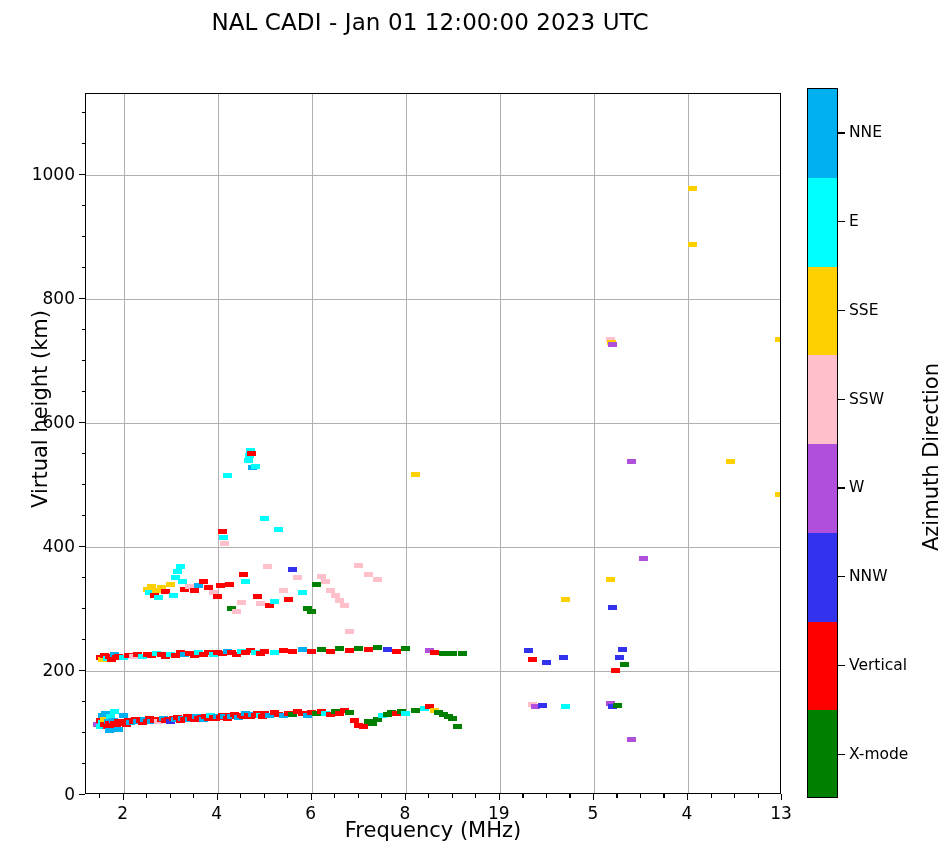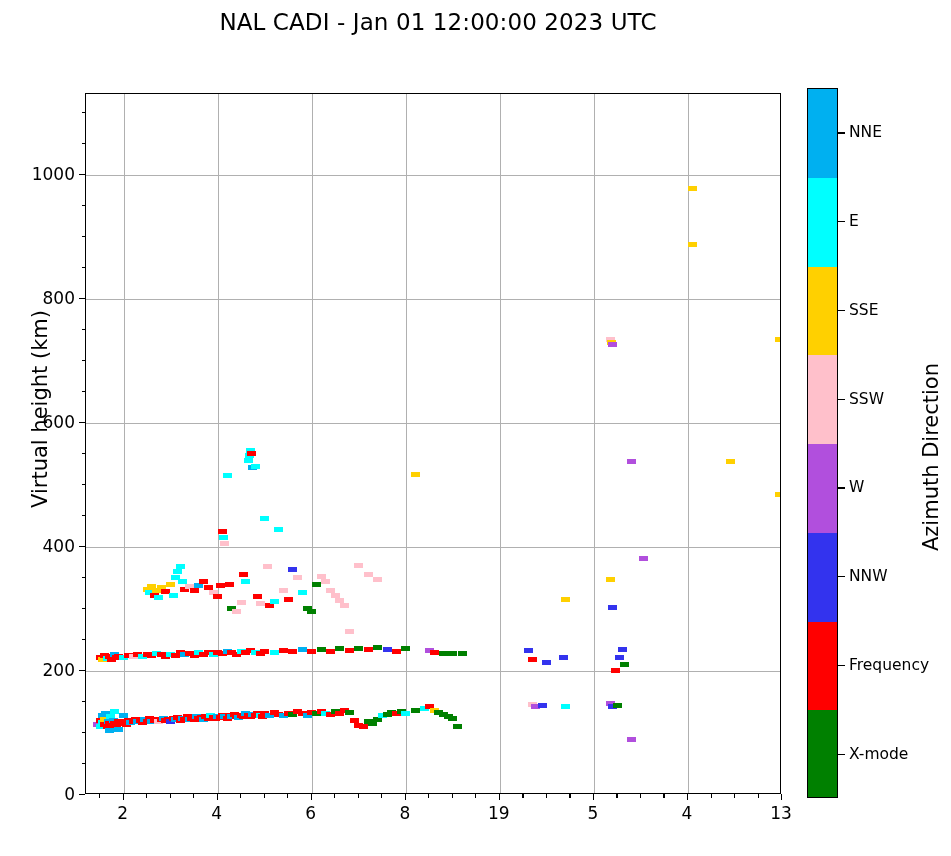--- a/index.html
+++ b/index.html
@@ -3,21 +3,21 @@
 <meta charset="utf-8">
 <style>
   html,body{margin:0;padding:0;background:#ffffff;}
   body{width:951px;height:856px;position:relative;
        font-family:"DejaVu Sans","Liberation Sans",sans-serif;
        -webkit-font-smoothing:antialiased;overflow:hidden;}
 
   #figure{position:absolute;left:0;top:0;width:951px;height:856px;}
 
   
-  #title{position:absolute;left:8px;top:9px;width:860px;text-align:center;
+  #title{position:absolute;left:0;top:9px;width:860px;text-align:center;
          font-size:23px;color:#000;letter-spacing:.1px;white-space:nowrap;}
 
   
   #axes{position:absolute;left:85px;top:93px;width:696px;height:701px;
         border:1.6px solid #000;box-sizing:border-box;background:#fff;}
   #plotclip{position:absolute;left:0;top:0;width:100%;height:100%;overflow:hidden;}
 
   .gl{position:absolute;background:#b0b0b0;}
   .gl.v{width:1px;top:0;bottom:0;}
   .gl.h{height:1px;left:0;right:0;}
@@ -414,20 +414,21 @@
       <div class="tick ymaj" style="left: 79px; top: 545.9px;"></div>
       <div class="tlab y" style="left: -3px; width: 78px; top: 545.9px;">400</div>
       <div class="tick ymaj" style="left: 79px; top: 421.8px;"></div>
       <div class="tlab y" style="left: -3px; width: 78px; top: 421.8px;">600</div>
       <div class="tick ymaj" style="left: 79px; top: 297.7px;"></div>
       <div class="tlab y" style="left: -3px; width: 78px; top: 297.7px;">800</div>
       <div class="tick ymaj" style="left: 79px; top: 173.6px;"></div>
       <div class="tlab y" style="left: -3px; width: 78px; top: 173.6px;">1000</div>
     </div>
 
+  <div id="xtitle">Frequency (MHz)</div>
   <div id="ytitle">Virtual height (km)</div>
 
   <div id="cbar">
       <div class="cseg" style="top: 0px; height: 89.35px; background: rgb(0, 176, 240);"></div>
       <div class="cseg" style="top: 88.75px; height: 89.35px; background: rgb(0, 255, 255);"></div>
       <div class="cseg" style="top: 177.5px; height: 89.35px; background: rgb(255, 208, 0);"></div>
       <div class="cseg" style="top: 266.25px; height: 89.35px; background: rgb(255, 192, 203);"></div>
       <div class="cseg" style="top: 355px; height: 89.35px; background: rgb(177, 79, 221);"></div>
       <div class="cseg" style="top: 443.75px; height: 89.35px; background: rgb(51, 51, 238);"></div>
       <div class="cseg" style="top: 532.5px; height: 89.35px; background: rgb(255, 0, 0);"></div>
@@ -440,19 +441,19 @@
       <div class="clab" style="top: 221.1px;">E</div>
       <div class="ctick" style="top: 309.9px;"></div>
       <div class="clab" style="top: 309.9px;">SSE</div>
       <div class="ctick" style="top: 398.6px;"></div>
       <div class="clab" style="top: 398.6px;">SSW</div>
       <div class="ctick" style="top: 487.4px;"></div>
       <div class="clab" style="top: 487.4px;">W</div>
       <div class="ctick" style="top: 576.1px;"></div>
       <div class="clab" style="top: 576.1px;">NNW</div>
       <div class="ctick" style="top: 664.9px;"></div>
-      <div class="clab" style="top: 664.9px;">Frequency</div>
+      <div class="clab" style="top: 664.9px;">Vertical</div>
       <div class="ctick" style="top: 753.6px;"></div>
       <div class="clab" style="top: 753.6px;">X-mode</div>
     </div>
   <div id="cbtitle">Azimuth Direction</div>
 
 </div>
 
 </body></html>

